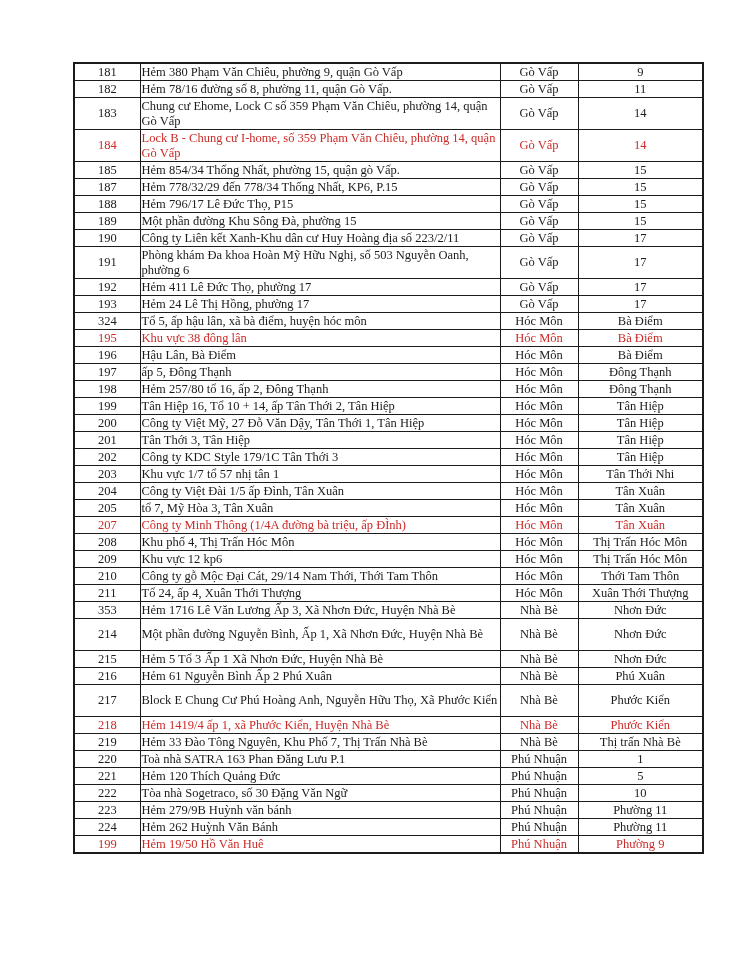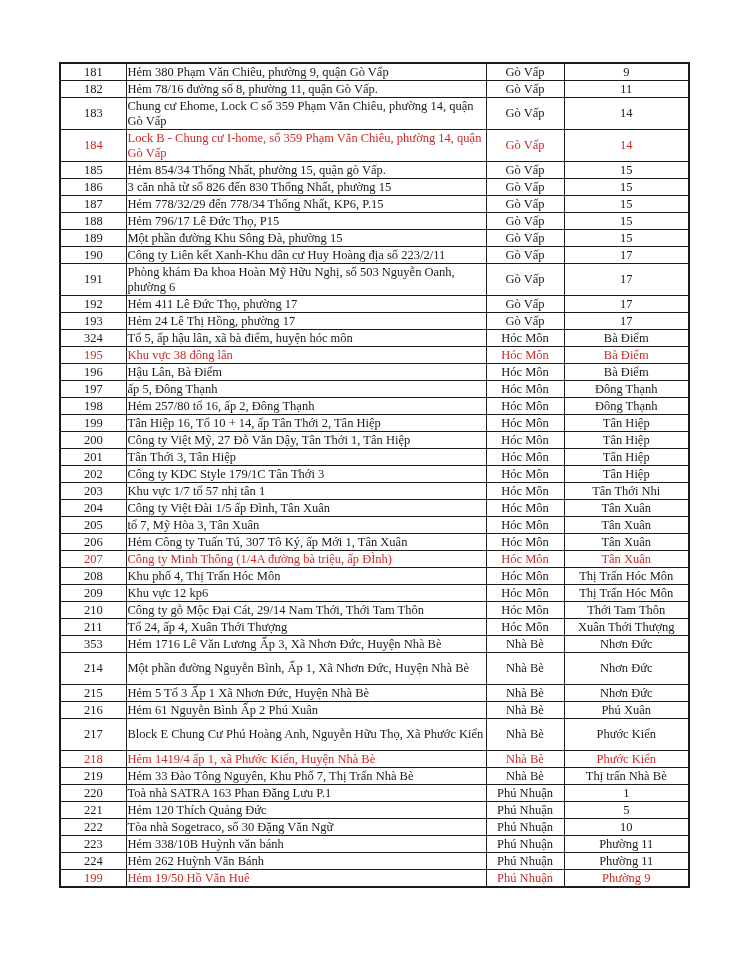--- a/index.html
+++ b/index.html
@@ -10,21 +10,21 @@
   html,body{margin:0;padding:0;}
   body{
     width:742px;height:960px;
     background:#ffffff;
     font-family:"Liberation Serif","DejaVu Serif",serif;
     position:relative;
     overflow:hidden;
   }
   .table-wrap{
     position:absolute;
-    left:59px;top:62px;
+    left:73px;top:62px;
     width:578px;
   }
   table.lockdown-table{
     border-collapse:collapse;
     table-layout:fixed;
     width:629px;
     border:2px solid var(--line);
   }
   col.c-no{width:66px;}
   col.c-address{width:360px;}
@@ -86,26 +86,20 @@
     <td class="col-district">Gò Vấp</td>
     <td class="col-ward">14</td>
   </tr>
         <tr>
     <td class="col-no">185</td>
     <td class="col-address">Hẻm 854/34 Thống Nhất, phường 15, quận gò Vấp.</td>
     <td class="col-district">Gò Vấp</td>
     <td class="col-ward">15</td>
   </tr>
         <tr>
-    <td class="col-no">186</td>
-    <td class="col-address">3 căn nhà từ số 826 đến 830 Thống Nhất, phường 15</td>
-    <td class="col-district">Gò Vấp</td>
-    <td class="col-ward">15</td>
-  </tr>
-        <tr>
     <td class="col-no">187</td>
     <td class="col-address">Hẻm 778/32/29 đến 778/34 Thống Nhất, KP6, P.15</td>
     <td class="col-district">Gò Vấp</td>
     <td class="col-ward">15</td>
   </tr>
         <tr>
     <td class="col-no">188</td>
     <td class="col-address">Hẻm 796/17 Lê Đức Thọ, P15</td>
     <td class="col-district">Gò Vấp</td>
     <td class="col-ward">15</td>
@@ -205,26 +199,20 @@
     <td class="col-address">Công ty Việt Đài 1/5 ấp Đình, Tân Xuân</td>
     <td class="col-district">Hóc Môn</td>
     <td class="col-ward">Tân Xuân</td>
   </tr>
         <tr>
     <td class="col-no">205</td>
     <td class="col-address">tổ 7, Mỹ Hòa 3, Tân Xuân</td>
     <td class="col-district">Hóc Môn</td>
     <td class="col-ward">Tân Xuân</td>
   </tr>
-        <tr>
-    <td class="col-no">206</td>
-    <td class="col-address">Hẻm Công ty Tuấn Tú, 307 Tô Ký, ấp Mới 1, Tân Xuân</td>
-    <td class="col-district">Hóc Môn</td>
-    <td class="col-ward">Tân Xuân</td>
-  </tr>
         <tr class="highlight">
     <td class="col-no">207</td>
     <td class="col-address">Công ty Minh Thông (1/4A đường bà triệu, ấp ĐÌnh)</td>
     <td class="col-district">Hóc Môn</td>
     <td class="col-ward">Tân Xuân</td>
   </tr>
         <tr>
     <td class="col-no">208</td>
     <td class="col-address">Khu phố 4, Thị Trấn Hóc Môn</td>
     <td class="col-district">Hóc Môn</td>
@@ -303,21 +291,21 @@
     <td class="col-ward">5</td>
   </tr>
         <tr>
     <td class="col-no">222</td>
     <td class="col-address">Tòa nhà Sogetraco, số 30 Đặng Văn Ngữ</td>
     <td class="col-district">Phú Nhuận</td>
     <td class="col-ward">10</td>
   </tr>
         <tr>
     <td class="col-no">223</td>
-    <td class="col-address">Hẻm 338/10B Huỳnh văn bánh</td>
+    <td class="col-address">Hẻm 279/9B Huỳnh văn bánh</td>
     <td class="col-district">Phú Nhuận</td>
     <td class="col-ward">Phường 11</td>
   </tr>
         <tr>
     <td class="col-no">224</td>
     <td class="col-address">Hẻm 262 Huỳnh Văn Bánh</td>
     <td class="col-district">Phú Nhuận</td>
     <td class="col-ward">Phường 11</td>
   </tr>
         <tr class="highlight">

